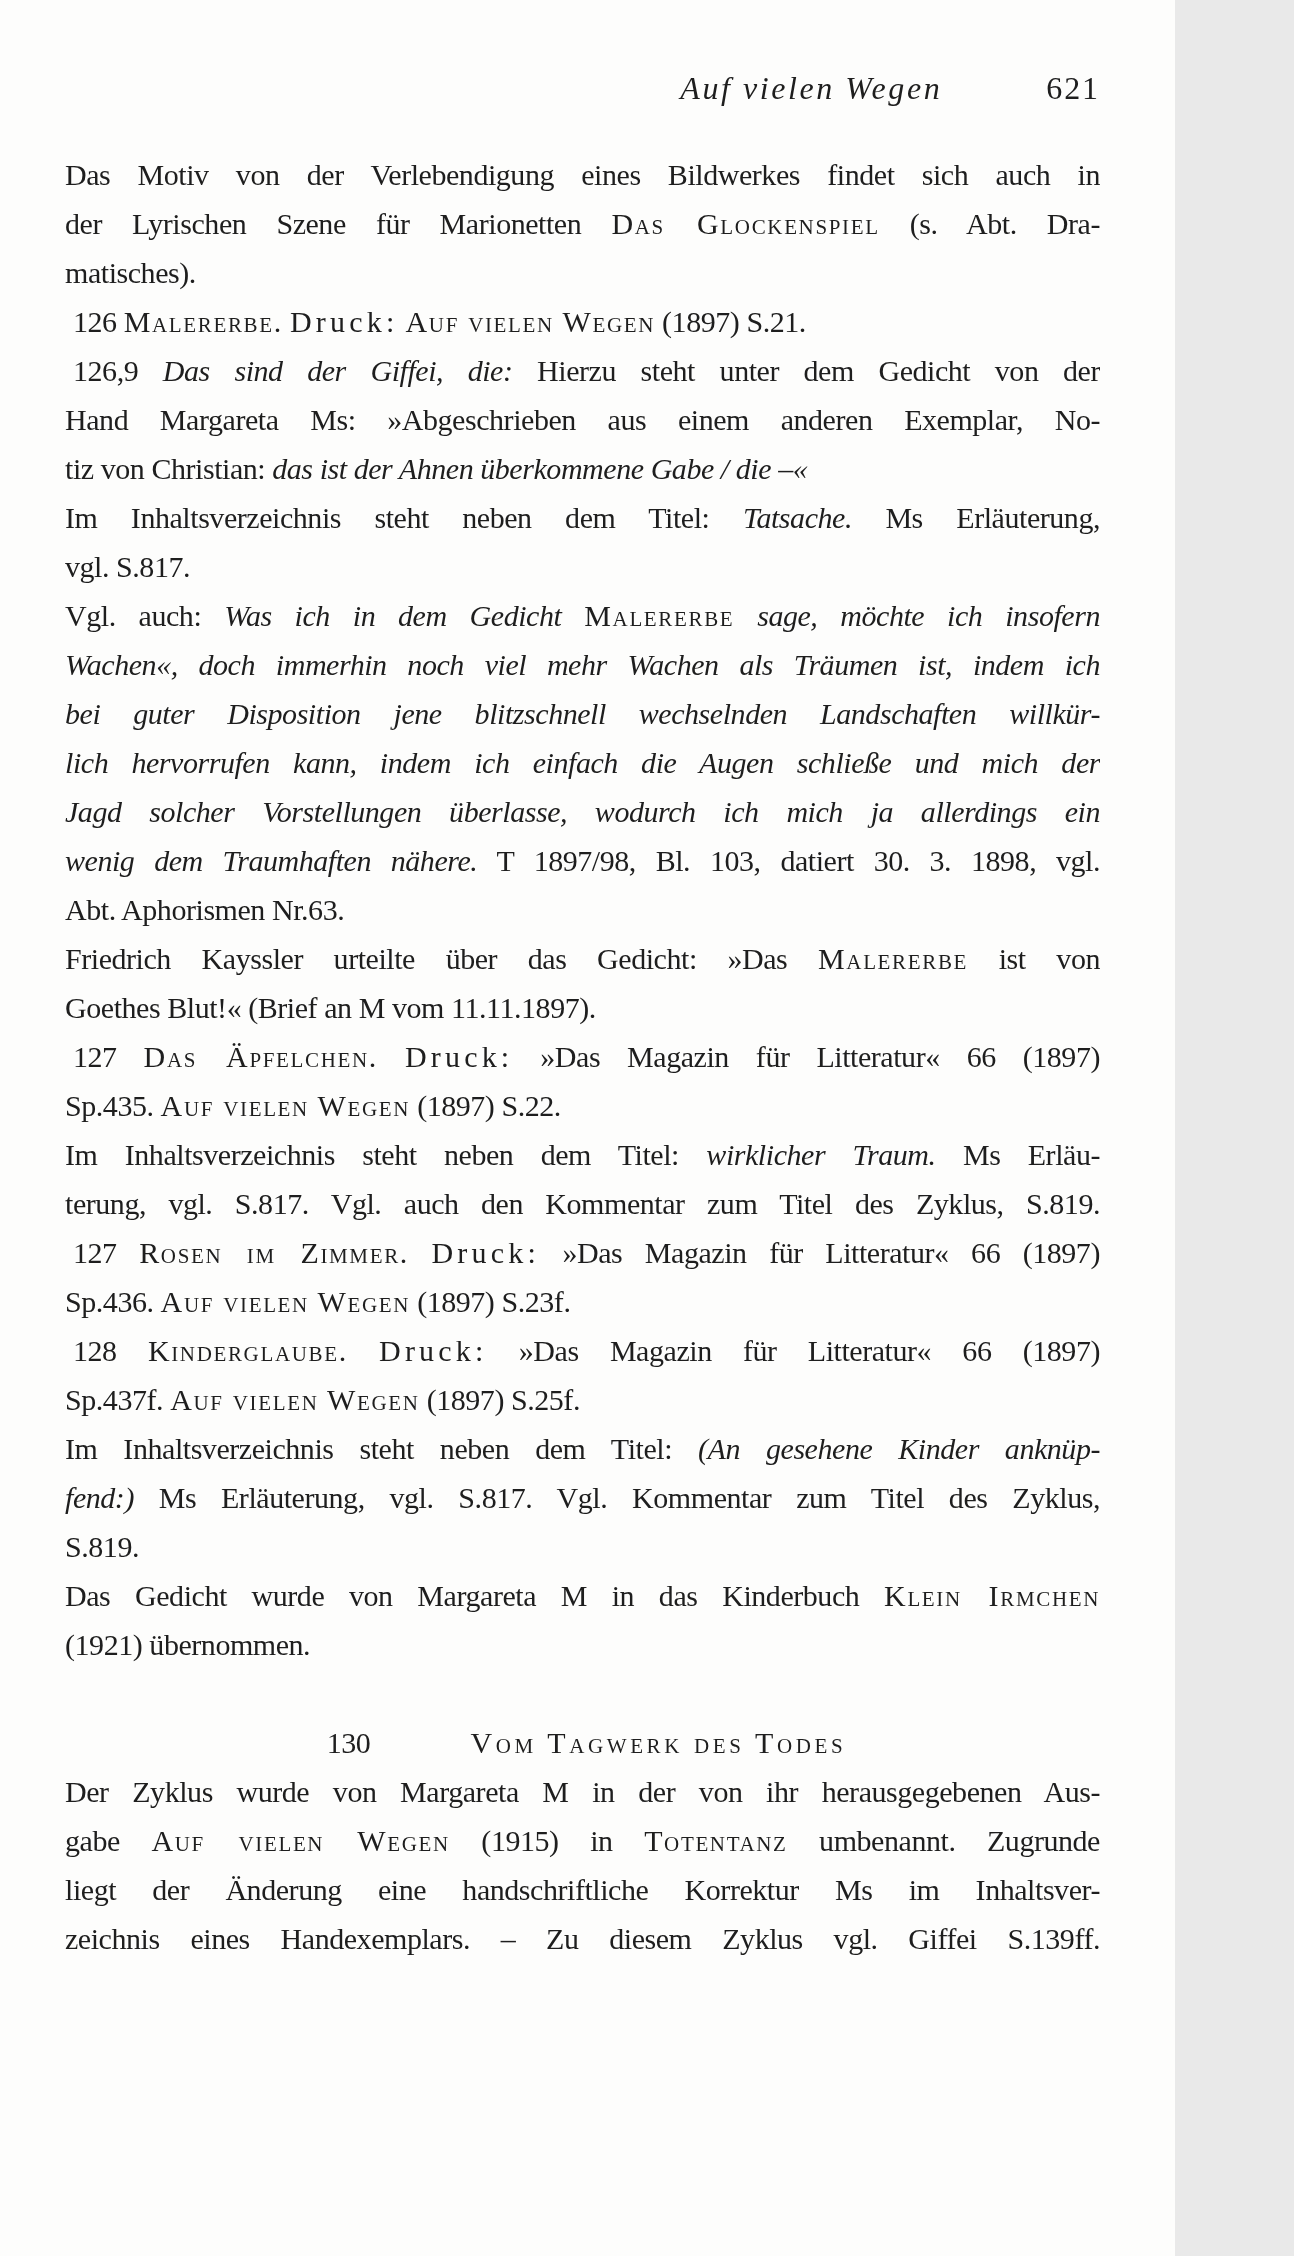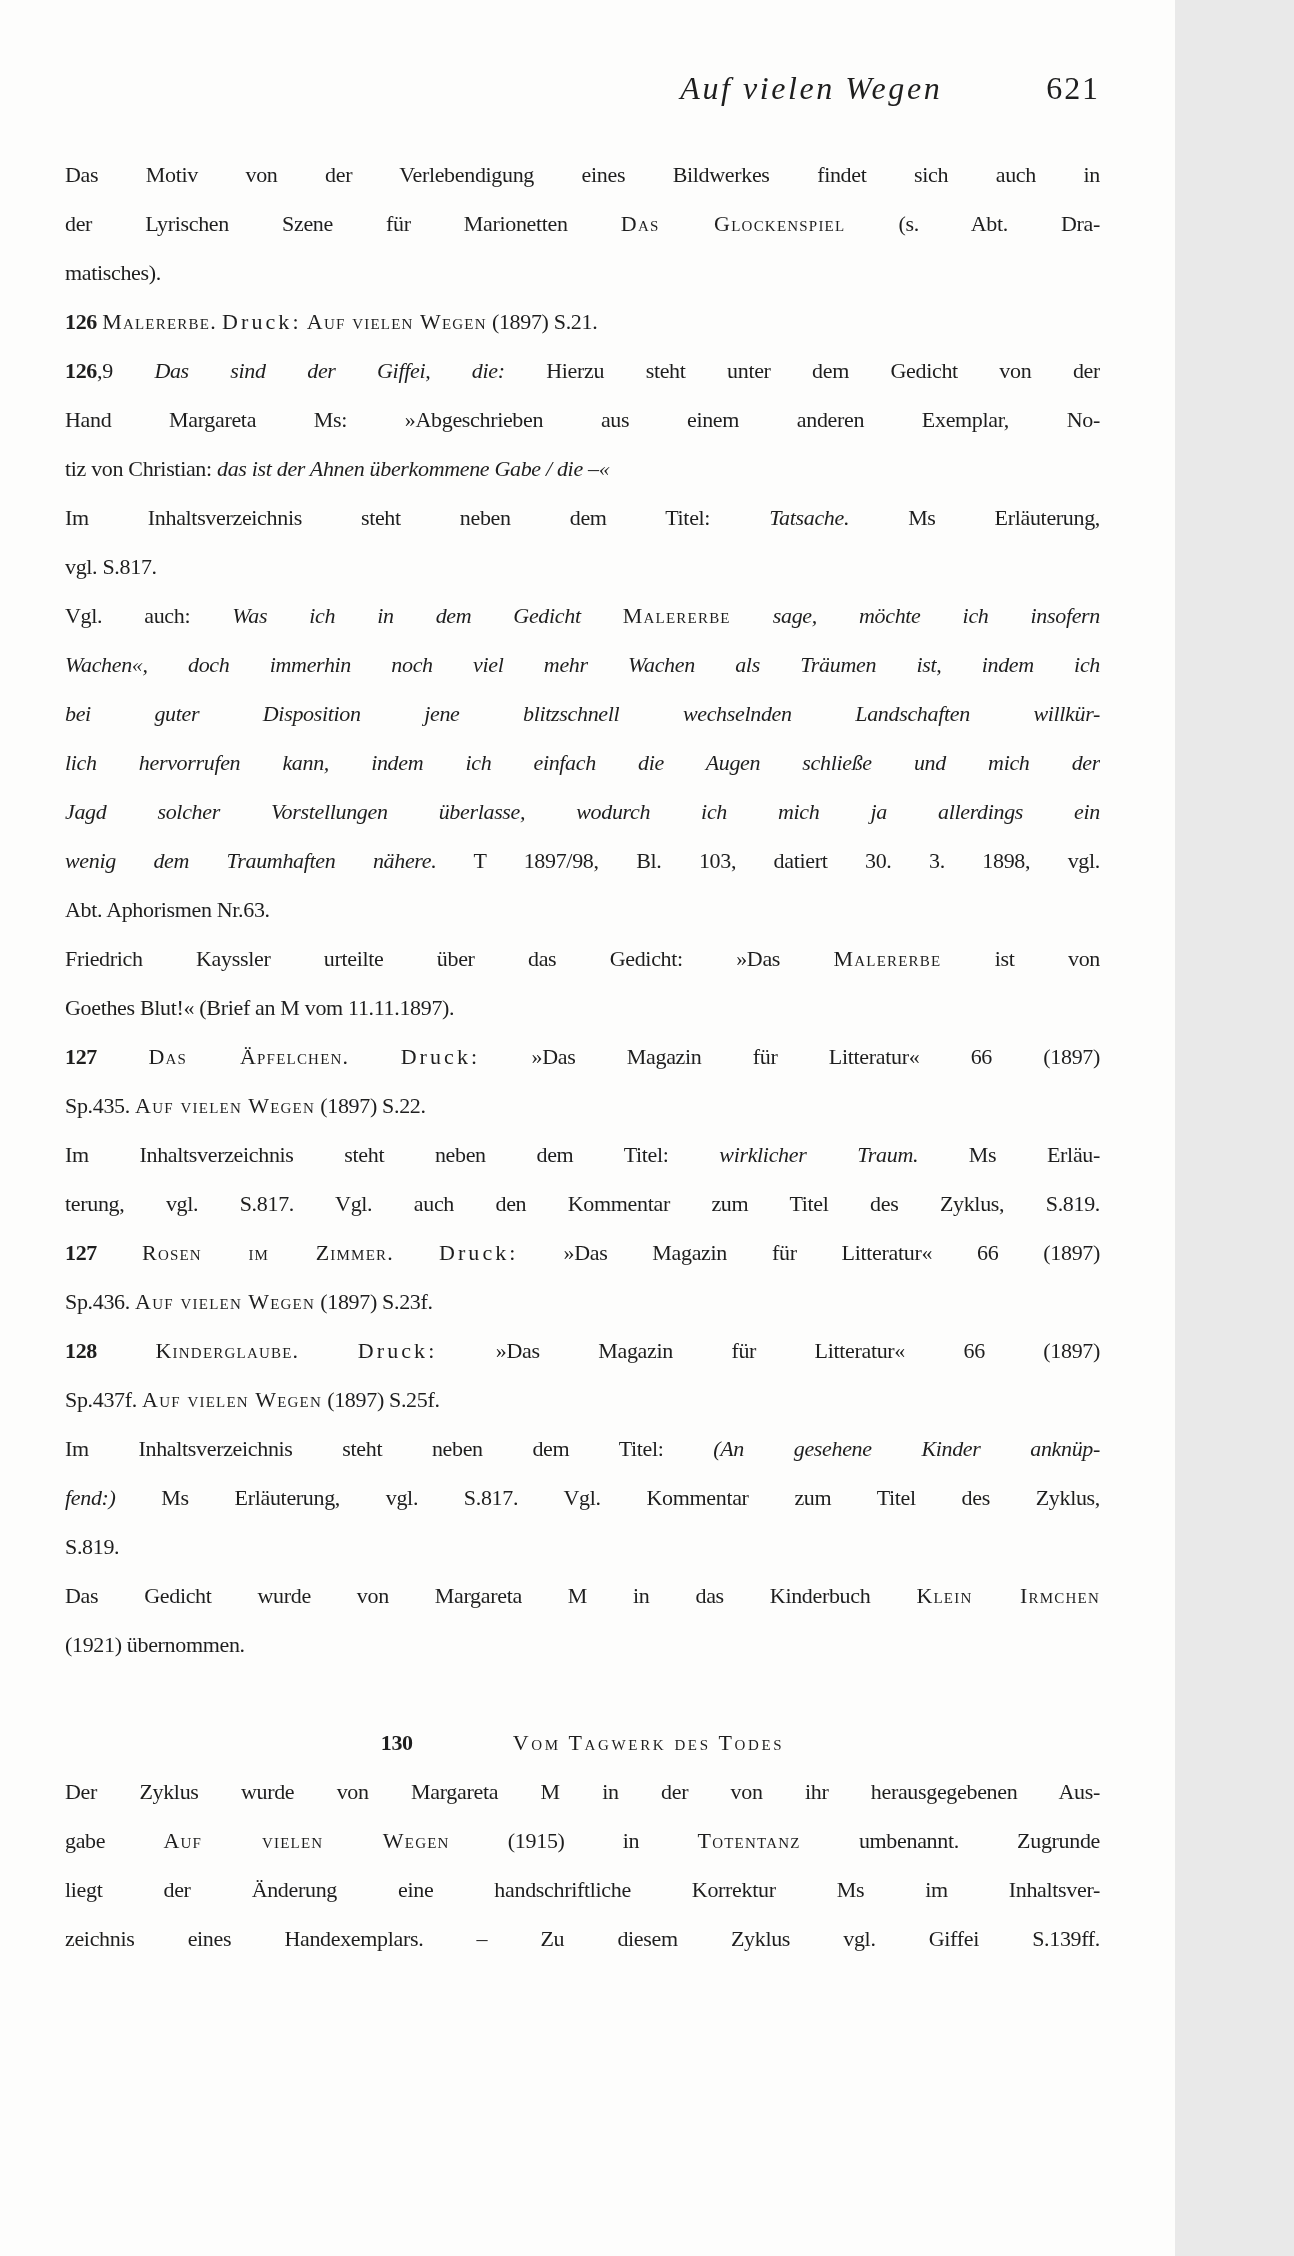--- a/index.html
+++ b/index.html
@@ -30,31 +30,31 @@
     margin-bottom:37px;
   }
   .rh-title{
     font-style:italic;
     letter-spacing:0.08em;
   }
   .rh-num{
     letter-spacing:0.06em;
   }
   .line{
-    font-size:22px;
+    font-size:30px;
     line-height:49px;
     letter-spacing:-0.015em;
     overflow:hidden;
   }
   .line.j{ text-align:justify; text-align-last:justify; }
   .line.e{ text-align:left; }
   .line.h{ margin-top:49px; text-align:center; }
   .seg-n{ }
   .seg-i{ font-style:italic; }
-  .seg-b{ font-weight:700; }
+  .seg-b{ font-weight:400;margin-left:8px; }
   .seg-sc{ font-variant:small-caps; letter-spacing:0.055em; }
   .seg-hsc{ font-variant:small-caps; letter-spacing:0.12em; }
   .seg-d{ letter-spacing:0.14em; }
   .seg-gap{ margin-left:100px; }
 </style>
 </head>
 <body>
 
 <div class="page">
   <div class="textblock">

